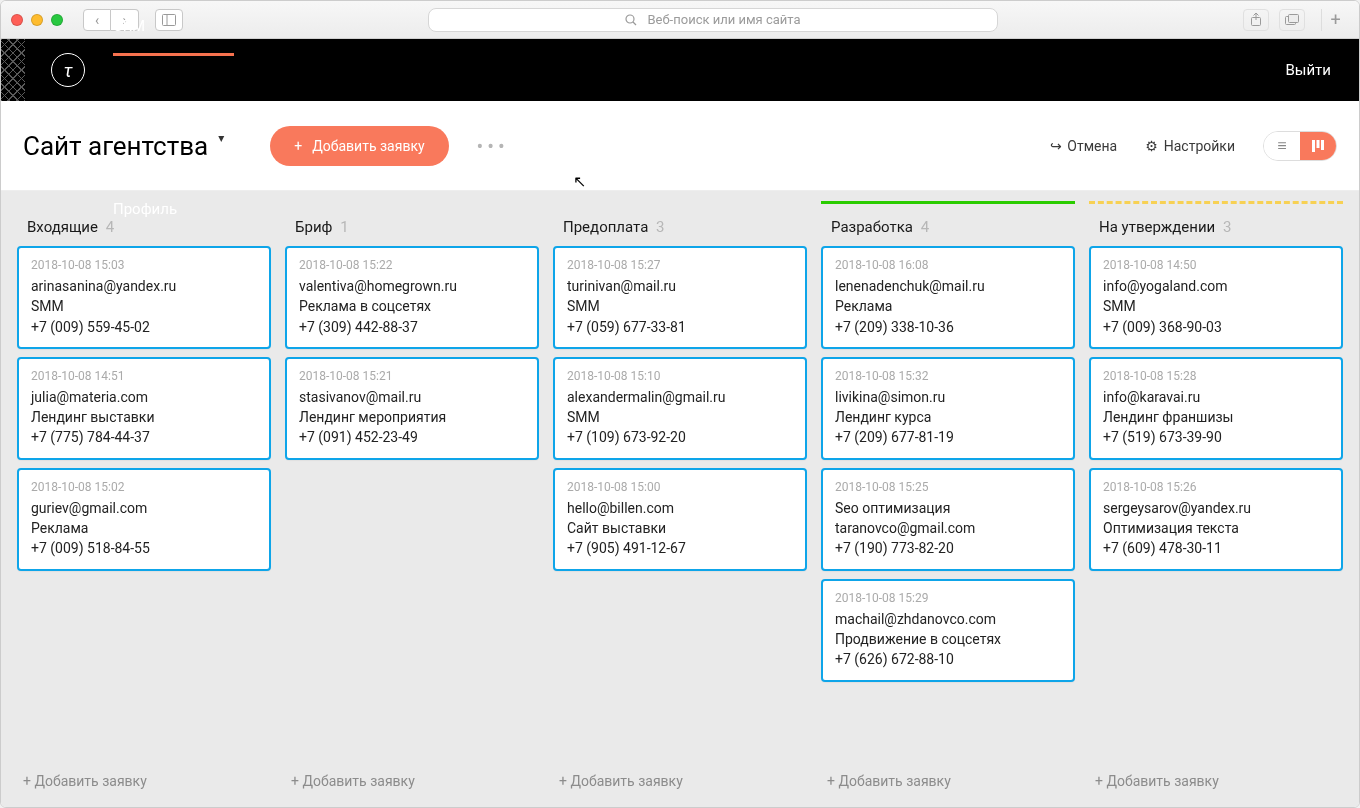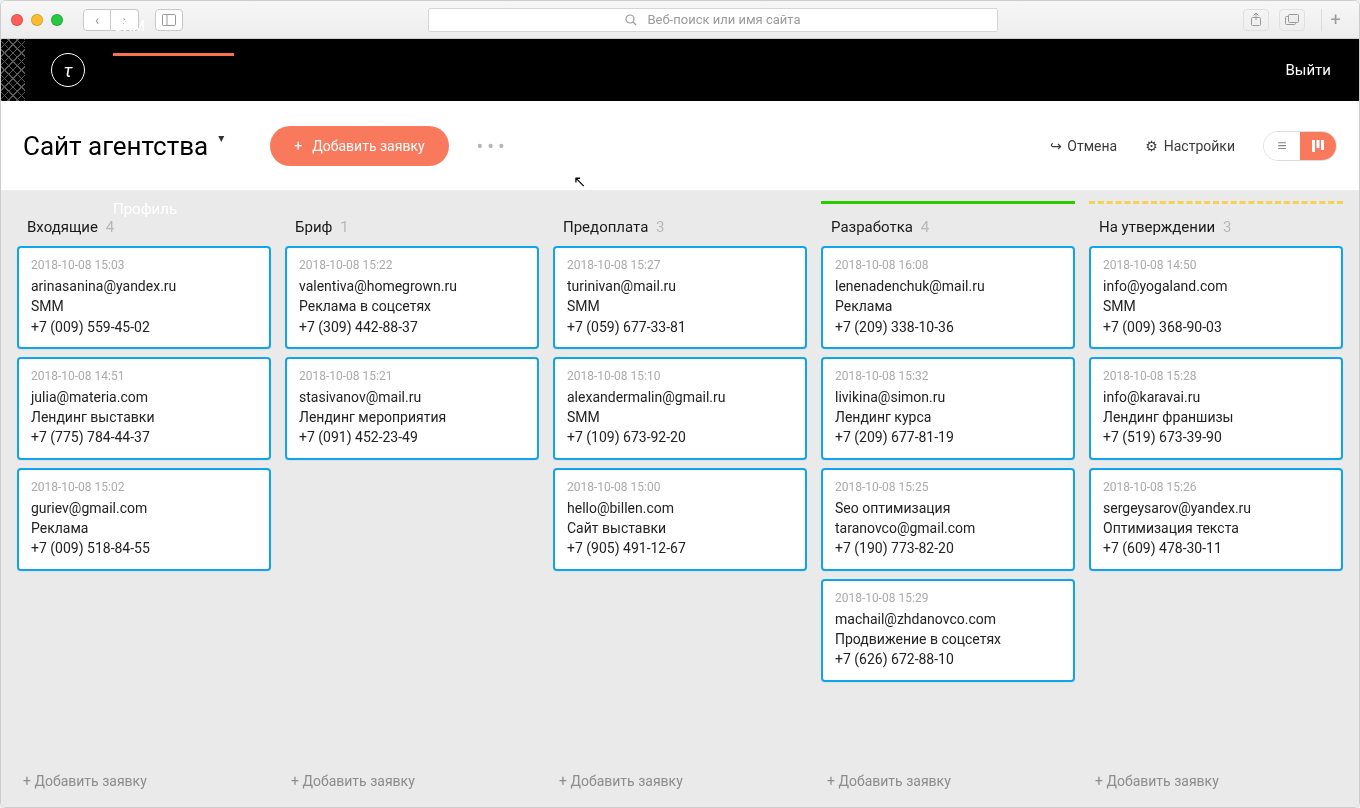--- a/index.html
+++ b/index.html
@@ -56,21 +56,21 @@
     .side-btn {
       width: 28px; height: 22px;
       border: 1px solid #c8c8c8; background: #fff; border-radius: 4px;
       display: flex; align-items: center; justify-content: center;
       margin-left: 8px; color:#888;
     }
 
     .addr-wrap { flex: 1; display: flex; justify-content: center; }
     .addr {
       width: 570px; height: 24px;
-      border: 1px solid #d6d6d6; border-radius: 2px;
+      border: 1px solid #d6d6d6; border-radius: 8px;
       background: #fff; display: flex; align-items:center; justify-content:center;
       color: #9b9b9b; font-size: 13px; gap: 10px;
     }
     .titlebar-right { display:flex; gap:10px; align-items:center; }
     .tb-icon { width:26px; height:22px; border:1px solid #e0e0e0; border-radius:4px;
       display:flex; align-items:center; justify-content:center; color:#9a9a9a; font-size:13px; }
     .newtab { width:28px; height:22px; border-left:1px solid #ddd;
       display:flex; align-items:center; justify-content:center; color:#9a9a9a; font-size:18px;
       margin-left:6px; }
 

